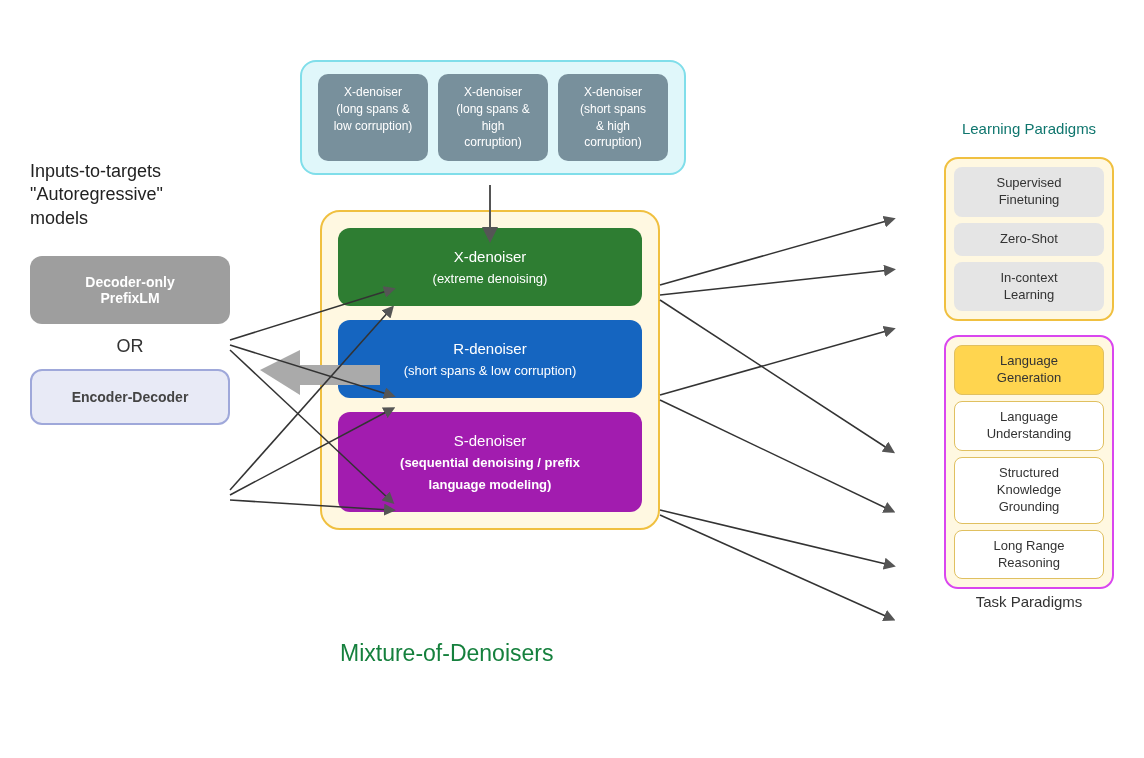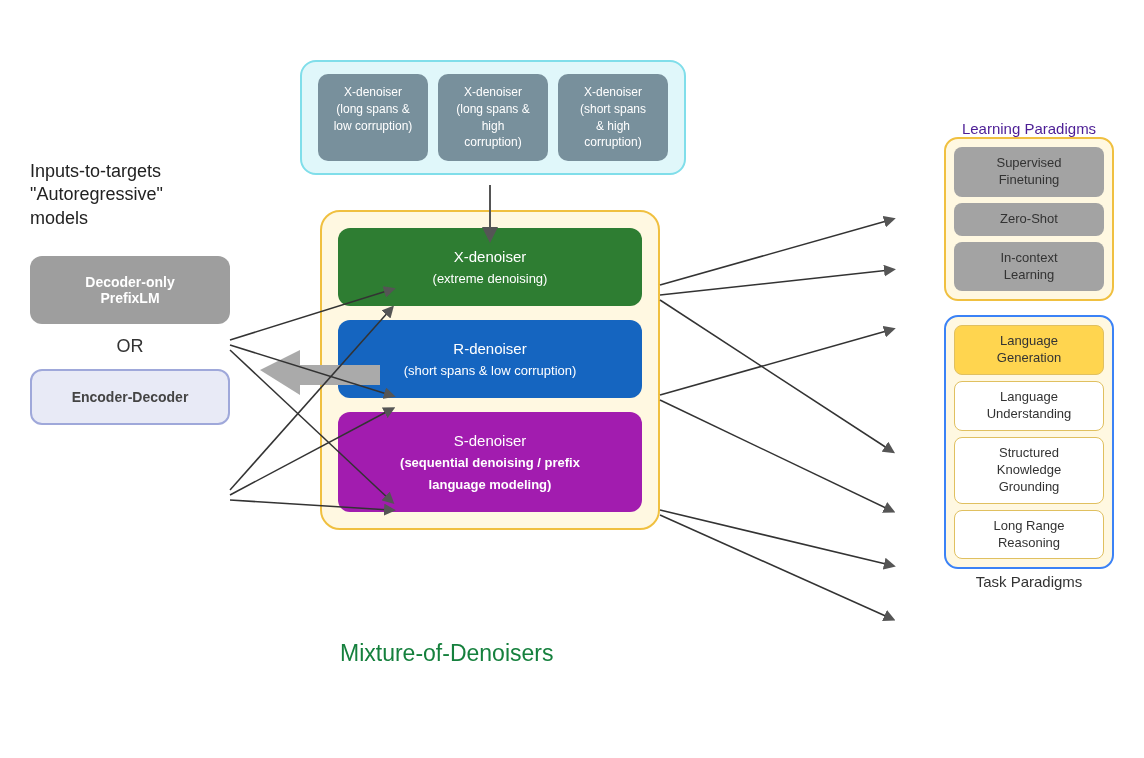--- a/index.html
+++ b/index.html
@@ -116,39 +116,39 @@
 
     
     .right-section {
       position: absolute;
       right: 30px;
       top: 120px;
       width: 170px;
     }
     .paradigm-title {
       font-size: 15px;
-      color: #4c1d95;
-      text-align: center;
-      margin-bottom: 0;
+      color: #0f766e;
+      text-align: center;
+      margin-bottom: 20px;
     }
     .learning-group {
       background: #fff8e1;
       border: 2px solid #f0c040;
       border-radius: 14px;
       padding: 8px;
       margin-bottom: 14px;
     }
     .task-group {
       background: #fff8e1;
-      border: 2px solid #3b82f6;
+      border: 2px solid #d946ef;
       border-radius: 14px;
       padding: 8px;
     }
     .paradigm-box {
-      background: #a3a3a3;
+      background: #e5e5e5;
       border-radius: 8px;
       padding: 8px 10px;
       font-size: 13px;
       color: #333;
       text-align: center;
       margin-bottom: 6px;
       line-height: 1.3;
     }
     .paradigm-box:last-child { margin-bottom: 0; }
     .task-title {

